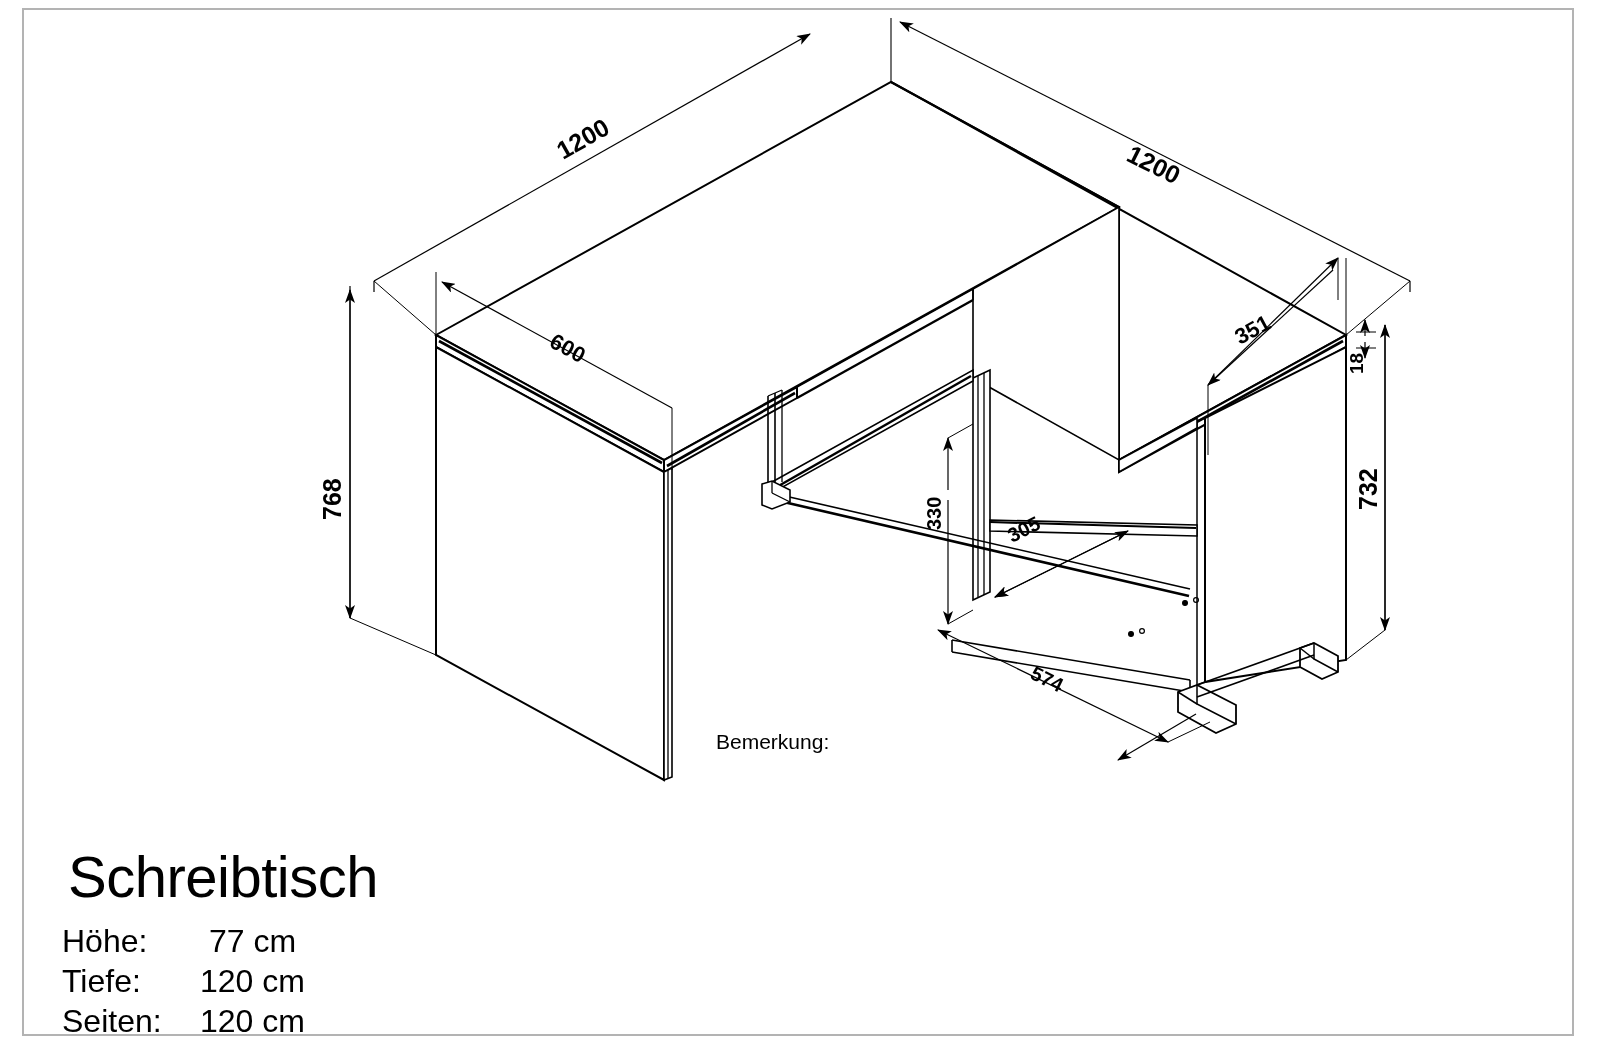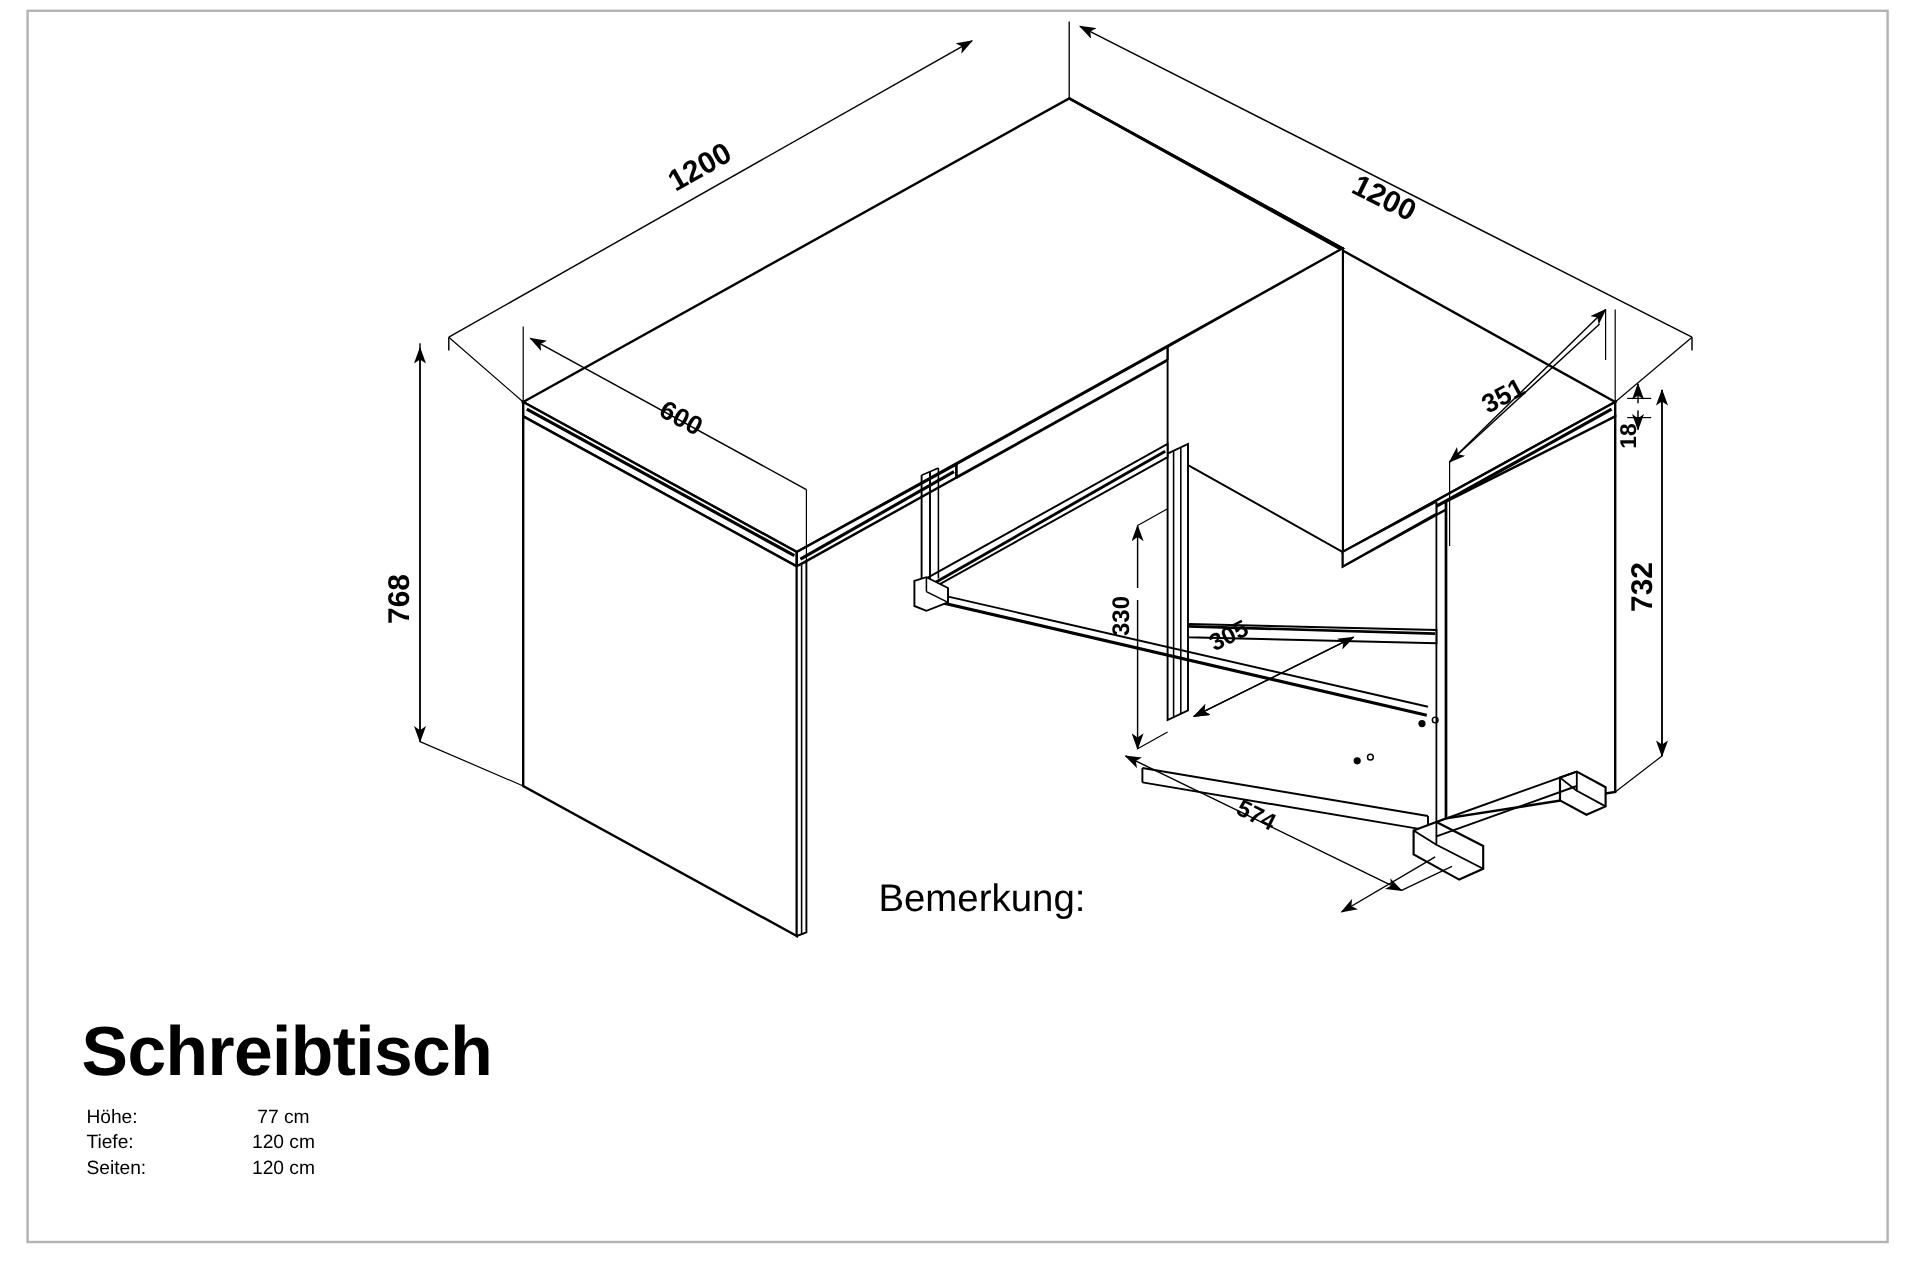--- a/index.html
+++ b/index.html
@@ -42,40 +42,39 @@
   }
   .txt-block {
     position: absolute;
     font-family: "Liberation Sans", sans-serif;
     color: #000000;
     white-space: pre;
   }
   #remark-title {
     left: 716px;
     top: 730px;
-    font-size: 32px;
-    margin-left: 16px;
+    font-size: 21px;
   }
   #remark-body {
     left: 716px;
     top: 780px;
     font-size: 25px;
   }
   #product-title {
     left: 68px;
     top: 843px;
     font-size: 58px;
-    font-weight: bold;
+    font-weight: normal;
     letter-spacing: -0.5px;
   }
   .spec-table {
     position: absolute;
-    left: 72px;
+    left: 62px;
     top: 923px;
-    font-size: 16px;
+    font-size: 32px;
     border-collapse: collapse;
   }
   .spec-table td {
     padding: 0 0 3px 0;
     vertical-align: top;
     font-family: "Liberation Sans", sans-serif;
     color: #000;
   }
   .spec-label { width: 138px; text-align: left; }
   .spec-value { text-align: center; }

